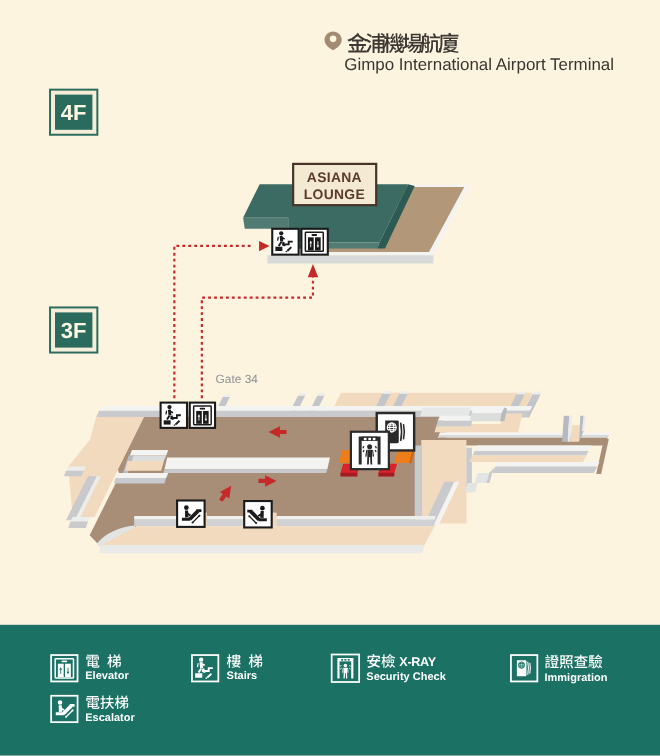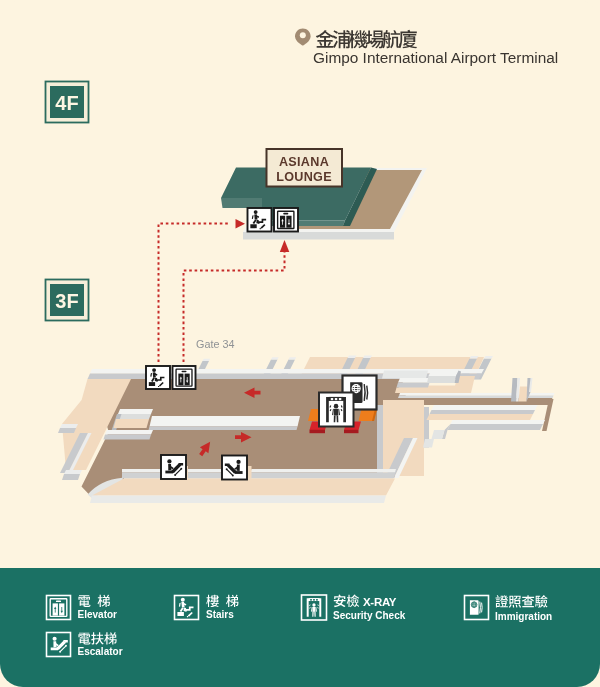--- a/index.html
+++ b/index.html
@@ -1,16 +1,16 @@
 <!DOCTYPE html>
 <html><head>
 <meta charset="utf-8">
 <style>
   html,body{margin:0;padding:0;background:#fdf4e0;}
-  .wrap{width:600px;height:687px;position:relative;overflow:hidden;border-radius:23px;}
+  .wrap{width:600px;height:687px;position:relative;overflow:hidden;}
   svg{display:block;}
   text{font-family:"Liberation Sans", sans-serif;}
 </style>
 </head>
 <body>
 <div class="wrap">
 <svg width="600" height="687" viewBox="0 0 600 687">
 <defs>
 <path id="cjk0" d="M24 -55H76V-46H24ZM11 -34H89V-25H11ZM7 -3H93V6H7ZM45 -51H55V1H45ZM19 -21 27 -24Q29 -22 31 -19Q32 -15 34 -12Q35 -9 36 -7L28 -3Q27 -6 26 -9Q24 -12 23 -15Q21 -18 19 -21ZM72 -24 81 -21Q79 -16 75 -11Q72 -7 70 -3L63 -6Q64 -9 66 -12Q68 -15 70 -18Q71 -22 72 -24ZM54 -80Q57 -76 62 -72Q67 -68 73 -65Q79 -61 85 -58Q92 -55 98 -54Q97 -53 95 -51Q94 -50 93 -48Q92 -47 91 -45Q85 -48 79 -51Q72 -54 66 -58Q60 -62 55 -67Q50 -71 46 -76ZM49 -85 58 -81Q53 -73 45 -66Q37 -59 28 -54Q19 -49 9 -45Q8 -47 6 -49Q4 -52 3 -54Q12 -57 21 -61Q30 -66 37 -72Q45 -78 49 -85Z"></path>
 <path id="cjk1" d="M31 -71H96V-63H31ZM40 -38H86V-30H40ZM40 -21H86V-13H40ZM59 -84H68V8H59ZM35 -55H86V-46H44V8H35ZM82 -55H91V-2Q91 2 91 4Q90 6 88 7Q86 8 82 8Q79 8 74 8Q74 6 73 4Q72 2 72 0Q75 0 77 0Q80 0 81 0Q82 0 82 -1Q82 -1 82 -2ZM72 -79 78 -85Q80 -83 83 -82Q85 -81 88 -79Q90 -78 92 -76L87 -70Q85 -71 83 -73Q80 -75 77 -76Q75 -78 72 -79ZM8 -77 13 -84Q16 -82 19 -80Q23 -78 26 -77Q29 -75 31 -73L26 -66Q24 -67 21 -69Q18 -71 14 -73Q11 -75 8 -77ZM3 -50 9 -57Q11 -55 15 -54Q18 -52 22 -50Q25 -48 27 -47L22 -39Q20 -40 16 -42Q13 -44 10 -46Q6 -48 3 -50ZM6 1Q8 -3 11 -8Q14 -13 17 -19Q21 -25 23 -31L30 -25Q28 -20 25 -14Q23 -9 20 -3Q17 2 14 7Z"></path>

